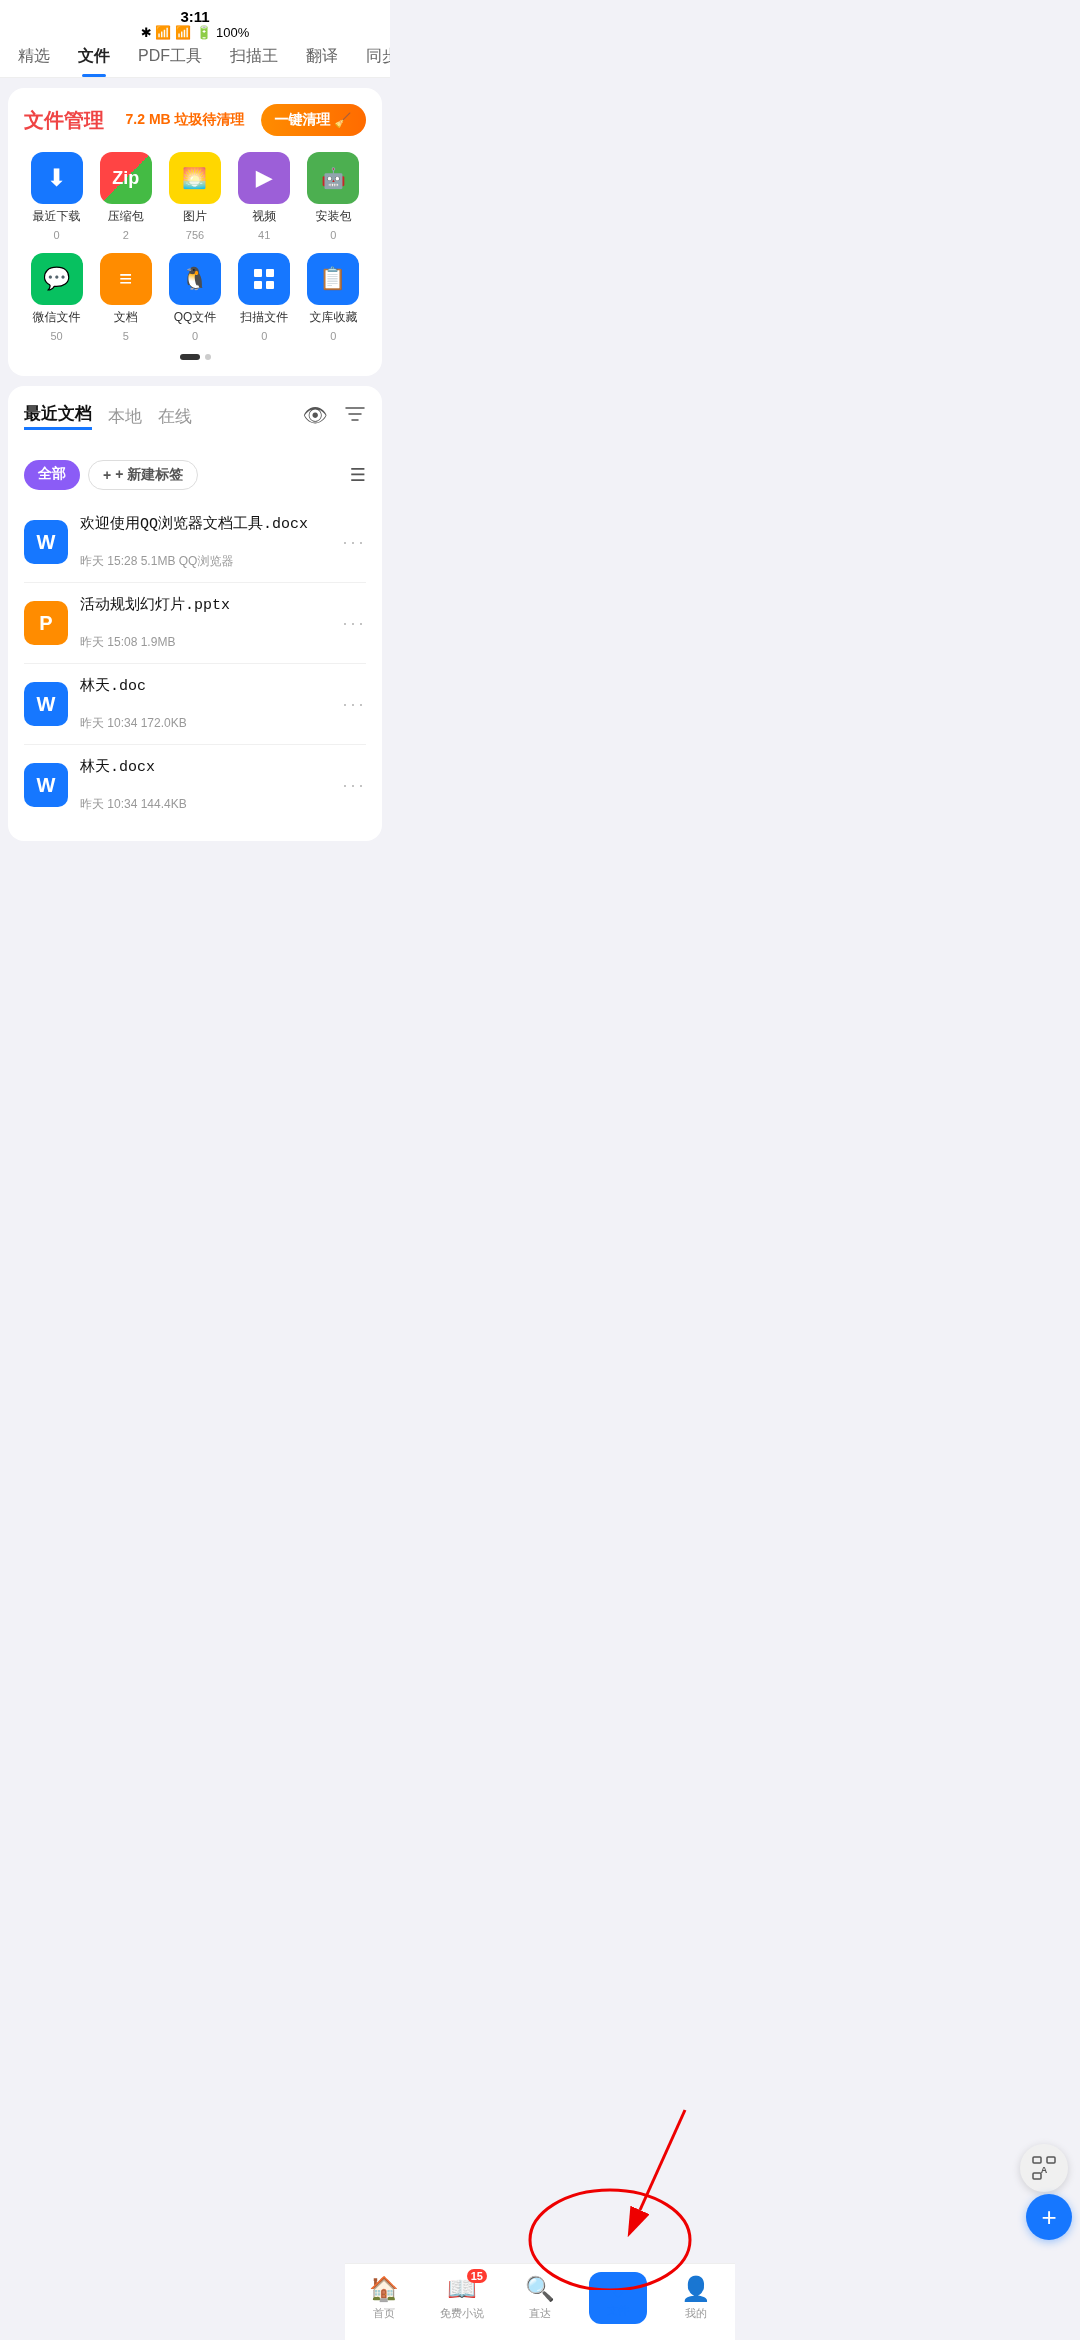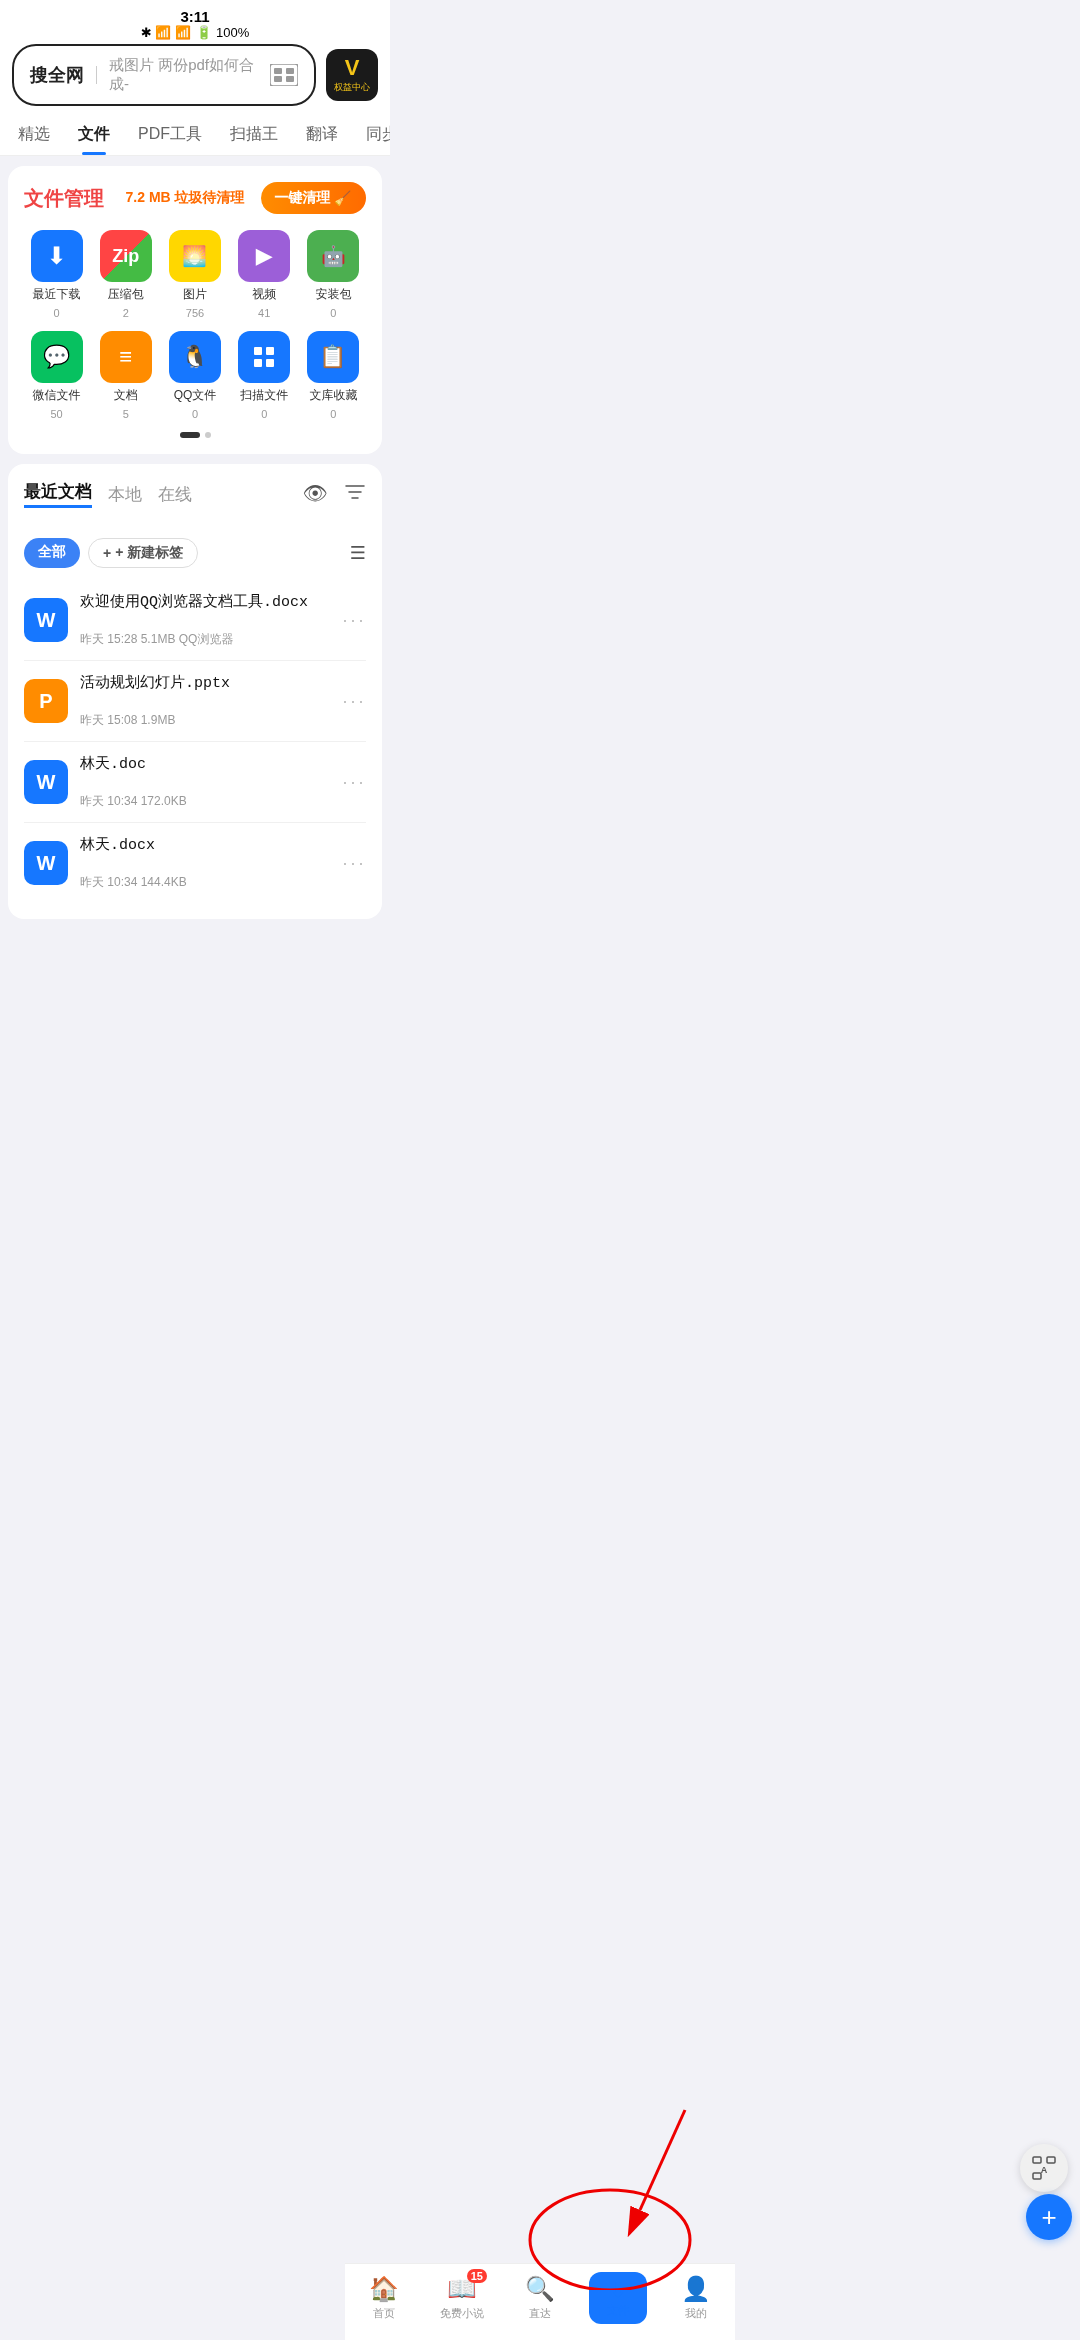--- a/index.html
+++ b/index.html
@@ -271,21 +271,21 @@
       display: flex;
       align-items: center;
       justify-content: space-between;
       margin-bottom: 12px;
     }
     .tag-pills {
       display: flex;
       gap: 8px;
     }
     .tag-pill {
-      background: #3b82f6;
+      background: #8b5cf6;
       color: #fff;
       border-radius: 16px;
       padding: 5px 14px;
       font-size: 14px;
       font-weight: 600;
     }
     .tag-pill.outline {
       background: #fff;
       color: #555;
       border: 1px solid #ddd;
@@ -462,38 +462,20 @@
     <span class="status-time">3:11</span>
     <div class="status-icons">
       <span>✱</span>
       <span>📶</span>
       <span>📶</span>
       <span>🔋</span>
       <span>100%</span>
     </div>
   </div>
 
-  <div class="search-area">
-    <div class="search-box">
-      <span class="search-label">搜全网</span>
-      <div class="search-divider"></div>
-      <span class="search-hint">戒图片  两份pdf如何合成-</span>
-      <svg class="search-scan-icon" viewBox="0 0 28 22" fill="none">
-        <rect x="0" y="0" width="28" height="22" rx="3" fill="none" stroke="#999" stroke-width="1.5"></rect>
-        <rect x="4" y="4" width="8" height="6" rx="1" fill="#999"></rect>
-        <rect x="16" y="4" width="8" height="6" rx="1" fill="#999"></rect>
-        <rect x="4" y="12" width="8" height="6" rx="1" fill="#999"></rect>
-        <rect x="16" y="12" width="8" height="6" rx="1" fill="#999"></rect>
-      </svg>
-    </div>
-    <div class="vip-btn">
-      <span class="vip-v">V</span>
-      <span>权益中心</span>
-    </div>
-  </div>
 
   <div class="nav-tabs">
     <div class="nav-tab">精选</div>
     <div class="nav-tab active">文件</div>
     <div class="nav-tab">PDF工具</div>
     <div class="nav-tab">扫描王</div>
     <div class="nav-tab">翻译</div>
     <div class="nav-tab">同步学</div>
   </div>
 

